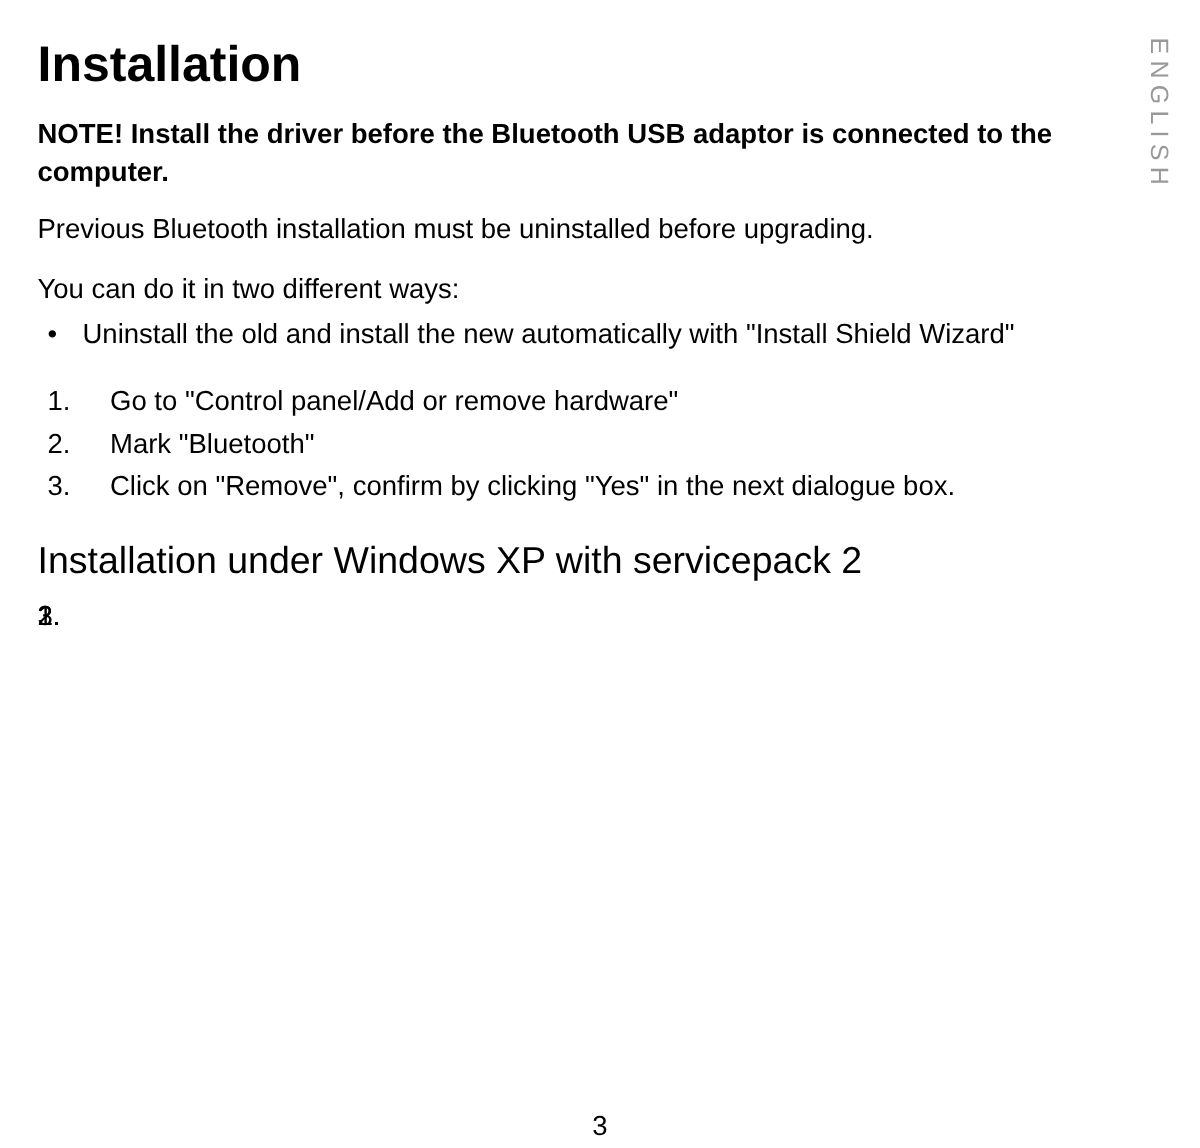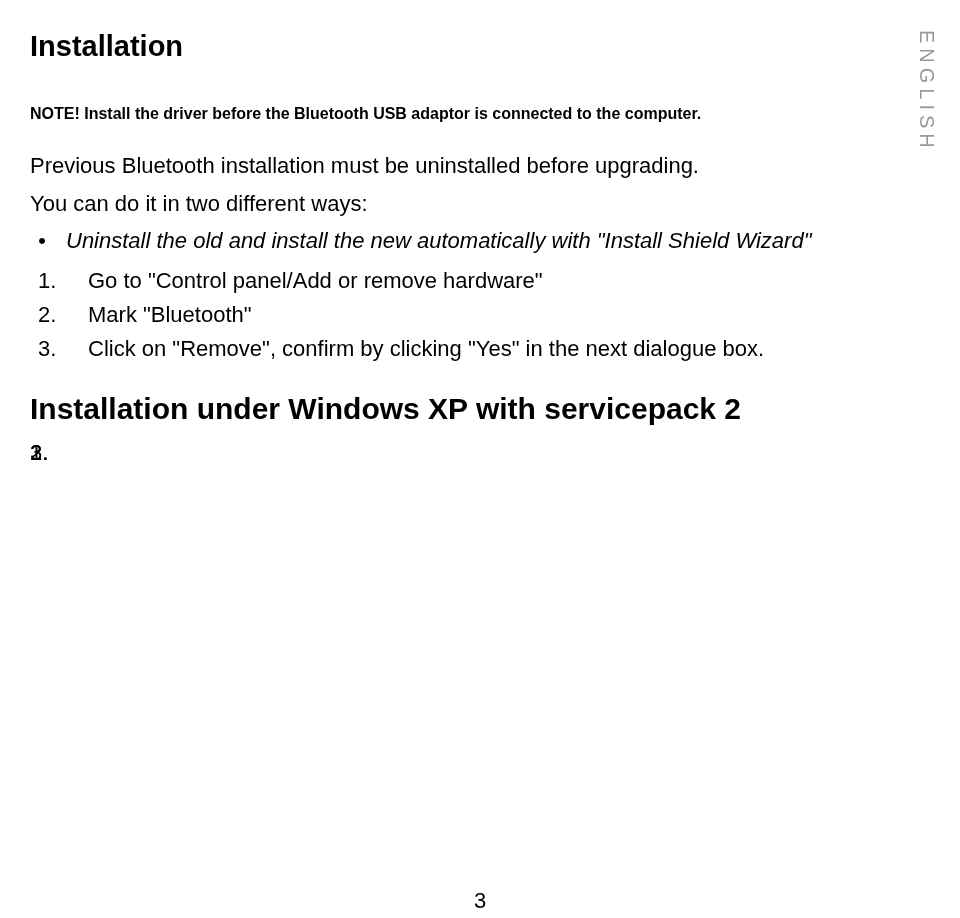--- a/index.html
+++ b/index.html
@@ -10,45 +10,44 @@
     body {
       width: 960px;
       height: 918px;
       background: #ffffff;
       font-family: Arial, Helvetica, sans-serif;
       color: #000000;
       position: relative;
       padding: 30px 50px 30px 30px;
     }
     .page-title {
-      font-size: 29px;
+      font-size: 40px;
       font-weight: bold;
-      margin-bottom: 40px;
+      margin-bottom: 17px;
     }
     .note-text {
-      font-size: 16px;
+      font-size: 22px;
       font-weight: bold;
       line-height: 1.4;
-      margin-bottom: 24px;
+      margin-bottom: 12px;
       max-width: 820px;
     }
     .body-text {
       font-size: 22px;
       line-height: 1.55;
       margin-bottom: 2px;
       max-width: 820px;
     }
     .intro-para {
-      margin-bottom: 4px;
+      margin-bottom: 14px;
     }
     .bullet-list {
       list-style: none;
       margin-left: 0;
-      margin-bottom: 6px;
-      font-style: italic;
+      margin-bottom: 20px;
     }
     .bullet-list li {
       font-size: 22px;
       line-height: 1.55;
       padding-left: 36px;
       position: relative;
       max-width: 820px;
     }
     .bullet-list li::before {
       content: "•";
@@ -65,21 +64,21 @@
       padding-left: 58px;
       position: relative;
       max-width: 820px;
     }
     .inner-numbered li .num {
       position: absolute;
       left: 8px;
     }
     .section-heading {
       font-size: 30px;
-      font-weight: bold;
+      font-weight: normal;
       margin-top: 26px;
       margin-bottom: 10px;
     }
     .section2-list {
       list-style: none;
     }
     .section2-list li {
       font-size: 22px;
       line-height: 1.55;
       padding-left: 46px;

